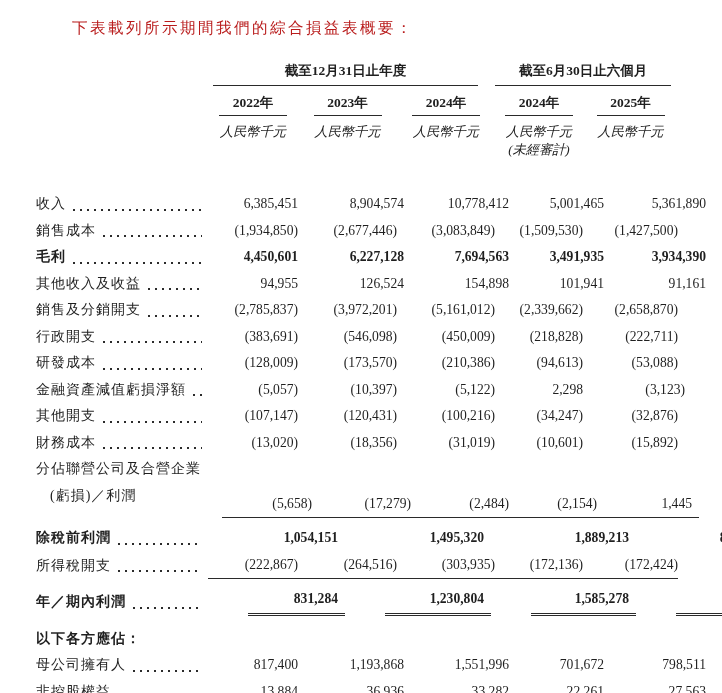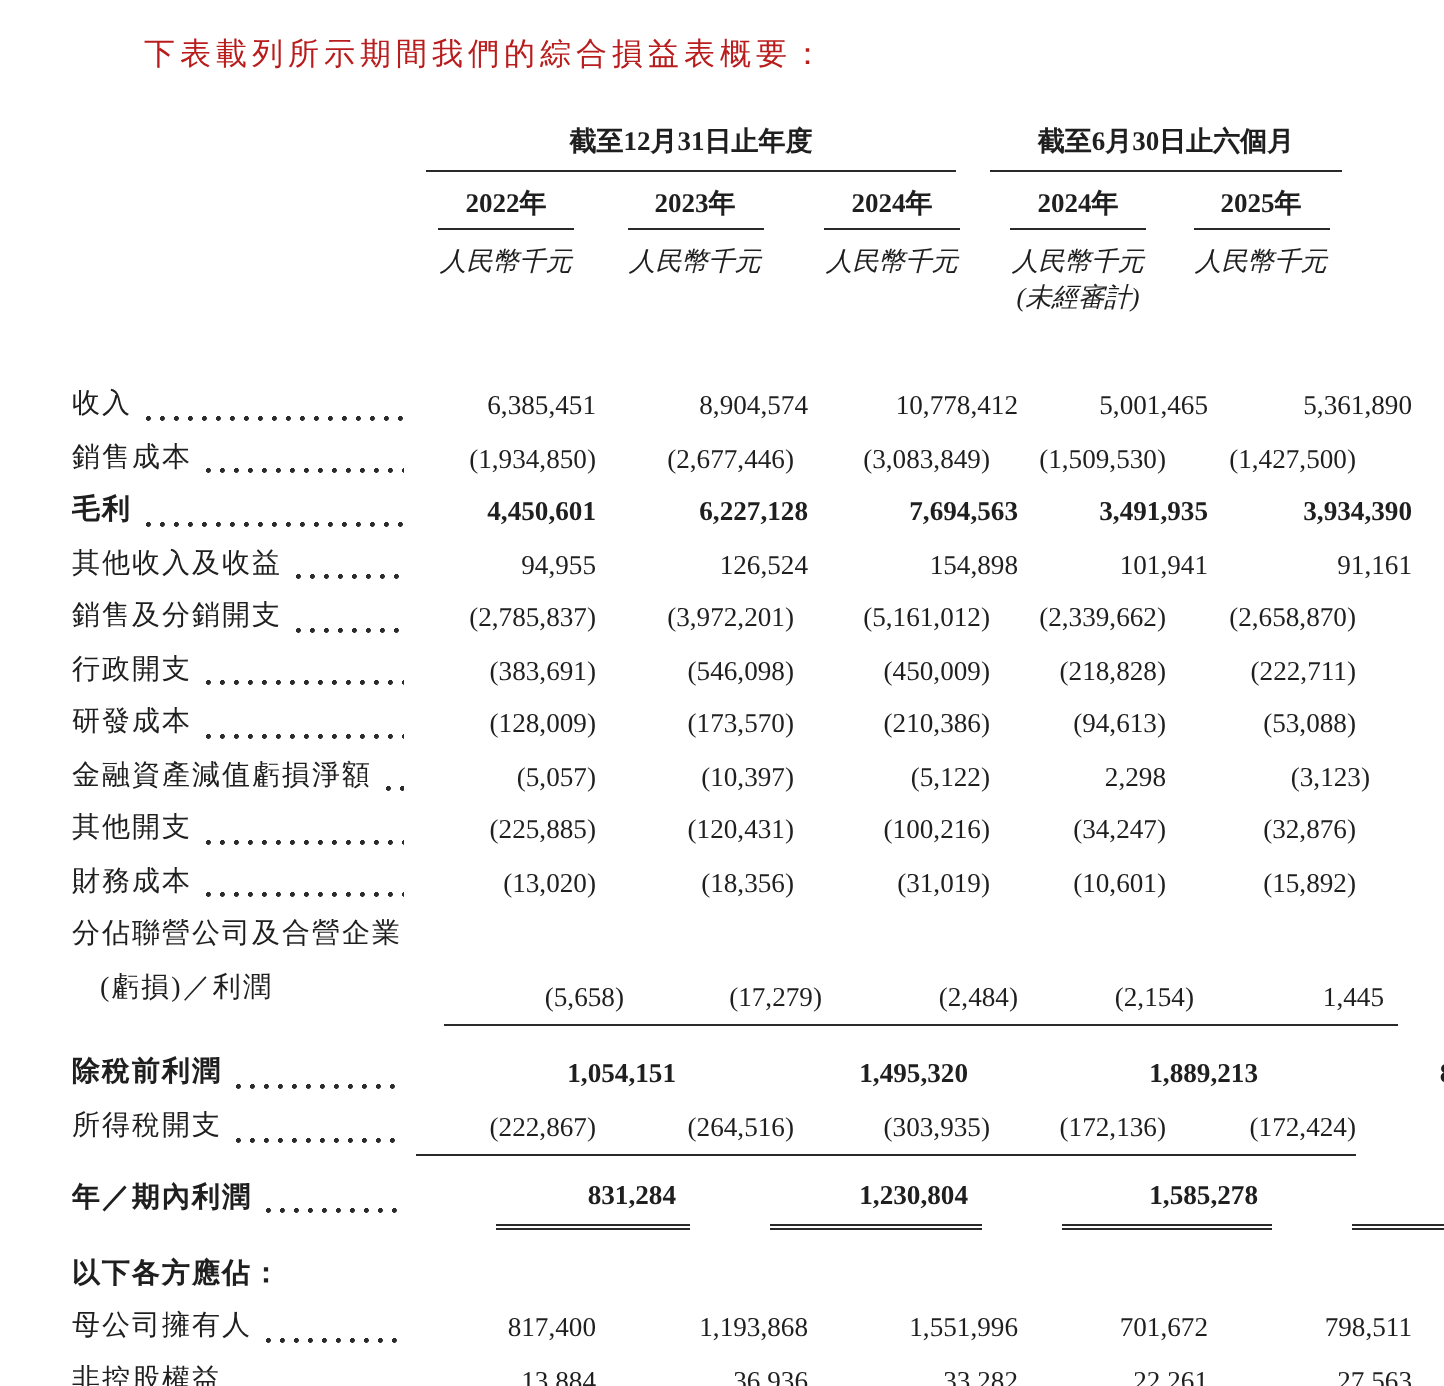--- a/index.html
+++ b/index.html
@@ -44,21 +44,21 @@
     display:inline-block; font-weight:bold; font-size:13.5px; line-height:17px;
     border-bottom:1.2px solid #2a2a2a; padding:0 0 4px; min-width:68px; text-align:center;
   }
 
   
   .urow { margin-top:7px; }
   .ucell { text-align:center; font-style:italic; font-size:13.2px; line-height:18px; }
 
   
   .tbody { margin-top:32px; }
-  .trow { display:flex; align-items:center; }
+  .trow { display:flex; align-items:flex-end; }
   .lbl {
     display:flex; font-size:14px; letter-spacing:1px; line-height:26.5px;
     white-space:nowrap; overflow:hidden;
   }
   .lbl.indent { padding-left:14px;flex-direction:column; }
   .lbl-text { white-space:nowrap; }
   .leader {
     flex:1 1 auto; align-self:flex-end; height:3px; min-width:0;
     margin:0 6px 6px 7px;
     background-image:radial-gradient(circle at 1.2px 1.2px, #2b2b2b 1.1px, rgba(0,0,0,0) 1.3px);
@@ -207,21 +207,21 @@
           <div class="num col1">(10,397)</div>
           <div class="num col2">(5,122)</div>
           <div class="num col3 pos">2,298</div>
           <div class="num col4">(3,123)</div>
         </div>
         <div class="trow">
           <div class="lbl lblcol">
             <span class="lbl-text">其他開支</span>
             <span class="leader"></span>
           </div>
-          <div class="num col0">(225,885)</div>
+          <div class="num col0">(107,147)</div>
           <div class="num col1">(120,431)</div>
           <div class="num col2">(100,216)</div>
           <div class="num col3">(34,247)</div>
           <div class="num col4">(32,876)</div>
         </div>
         <div class="trow">
           <div class="lbl lblcol">
             <span class="lbl-text">財務成本</span>
             <span class="leader"></span>
           </div>

